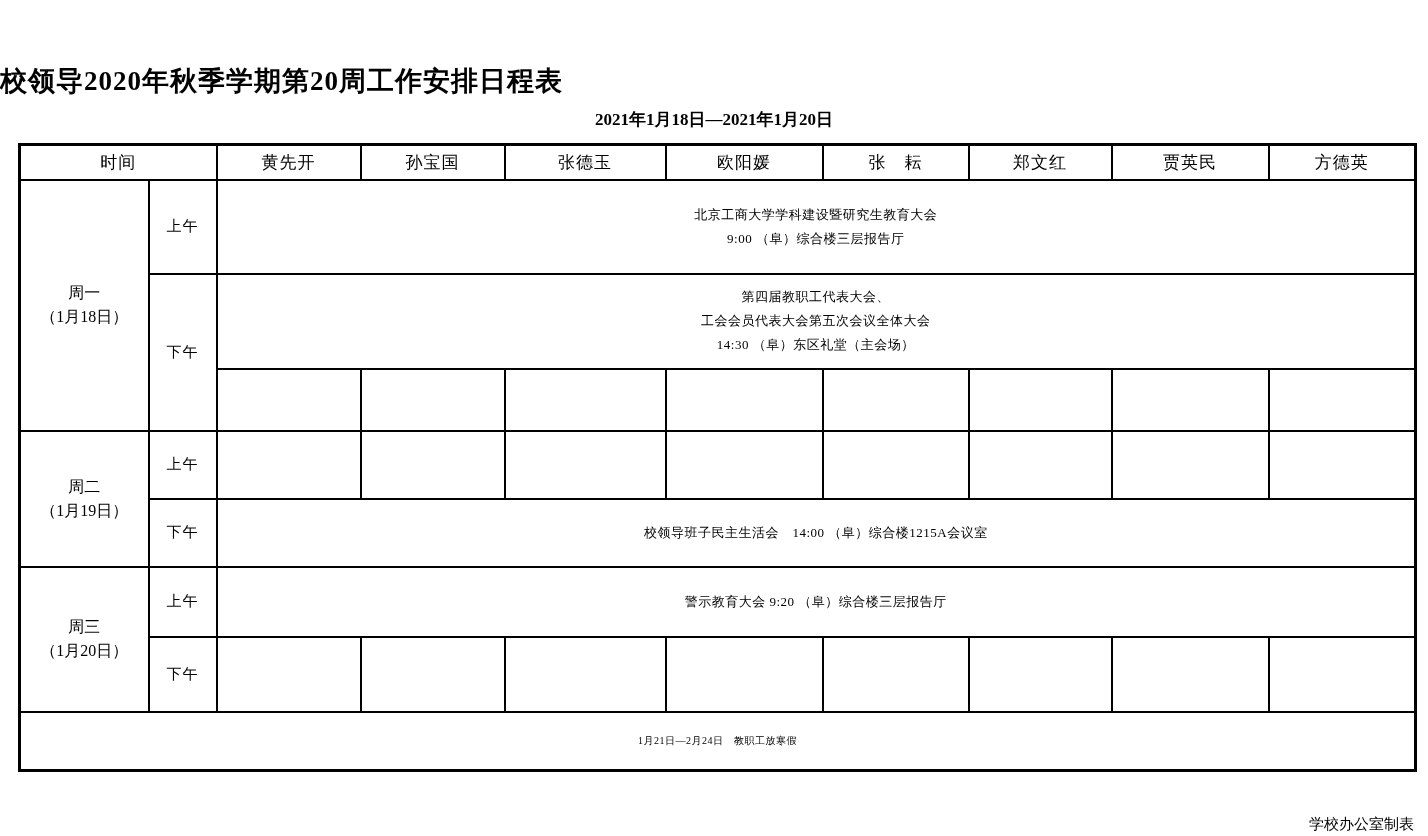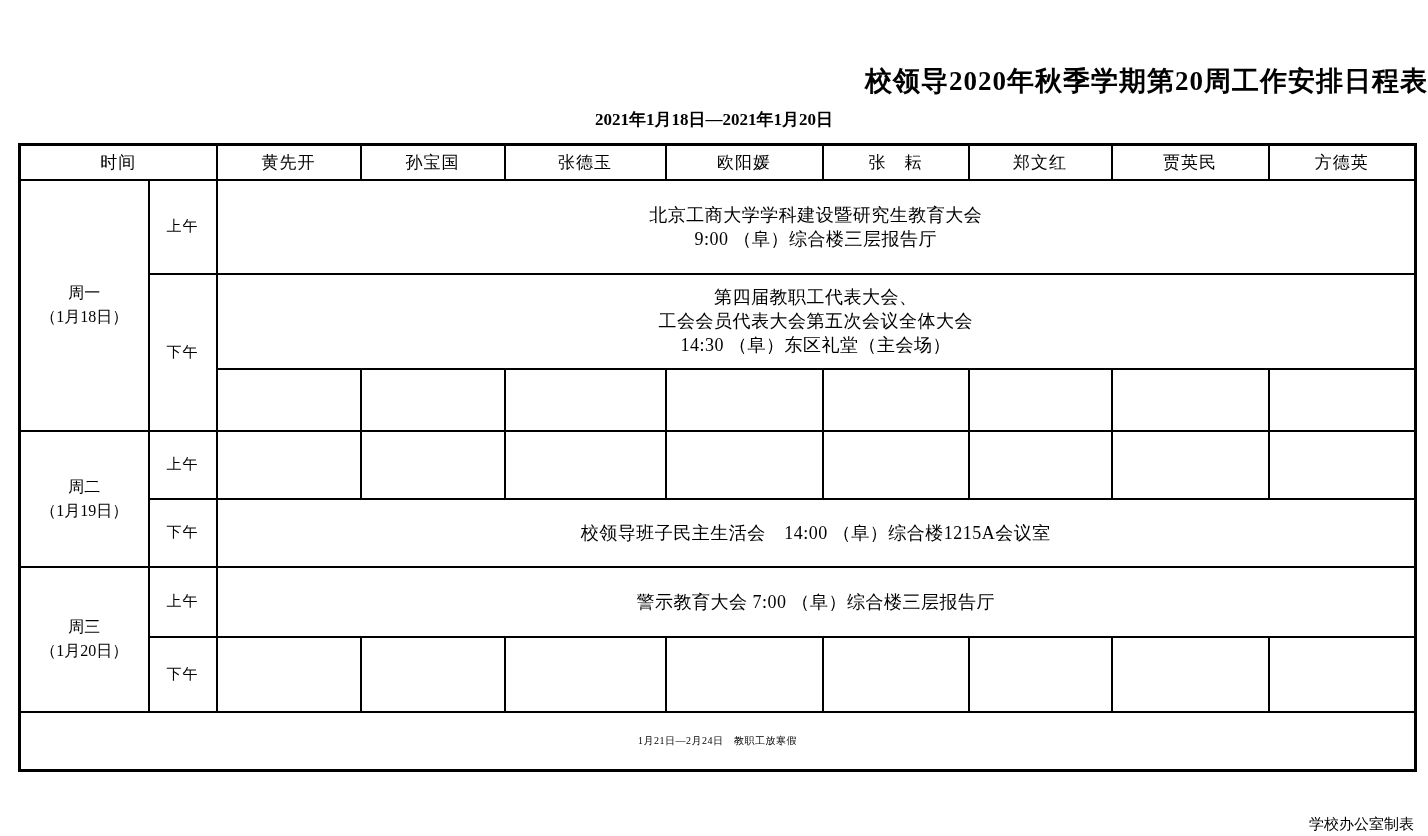--- a/index.html
+++ b/index.html
@@ -9,21 +9,21 @@
     color: #000000;
   }
   body {
     width: 1428px;
     height: 836px;
     position: relative;
     overflow: hidden;
     font-family: "Liberation Serif", serif;
   }
   .doc-title {
-    text-align: right;
+    text-align: left;
     padding-top: 62px;
     font-size: 27px;
     line-height: 38px;
     font-weight: bold;
     letter-spacing: 1px;
     font-family: "Liberation Serif", serif;
   }
   .doc-subtitle {
     text-align: center;
     margin-top: 9px;
@@ -57,21 +57,21 @@
     font-weight: bold;
     font-size: 16px;
     line-height: 24px;
     font-family: "Liberation Serif", serif;
   }
   td.ampm-cell {
     font-size: 15px;
     letter-spacing: 1px;
   }
   td.event-cell {
-    font-size: 18px;
+    font-size: 13px;
     line-height: 24px;
     letter-spacing: 0.5px;
     margin-top: 40px;
   }
   td.holiday-cell {
     font-size: 10px;
     letter-spacing: 0.5px;
   }
   .footer-note {
     position: absolute;
@@ -177,21 +177,21 @@
       </td>
     </tr>
 
     <tr class="h-wed-am">
       <td class="day-cell" rowspan="2">
         <div>周三</div>
         <div>（1月20日）</div>
       </td>
       <td class="ampm-cell">上午</td>
       <td class="event-cell" colspan="8">
-        <div>警示教育大会 7:00 （阜）综合楼三层报告厅</div>
+        <div>警示教育大会 9:20 （阜）综合楼三层报告厅</div>
       </td>
     </tr>
 
     <tr class="h-wed-pm">
       <td class="ampm-cell">下午</td>
       <td></td>
       <td></td>
       <td></td>
       <td></td>
       <td></td>

